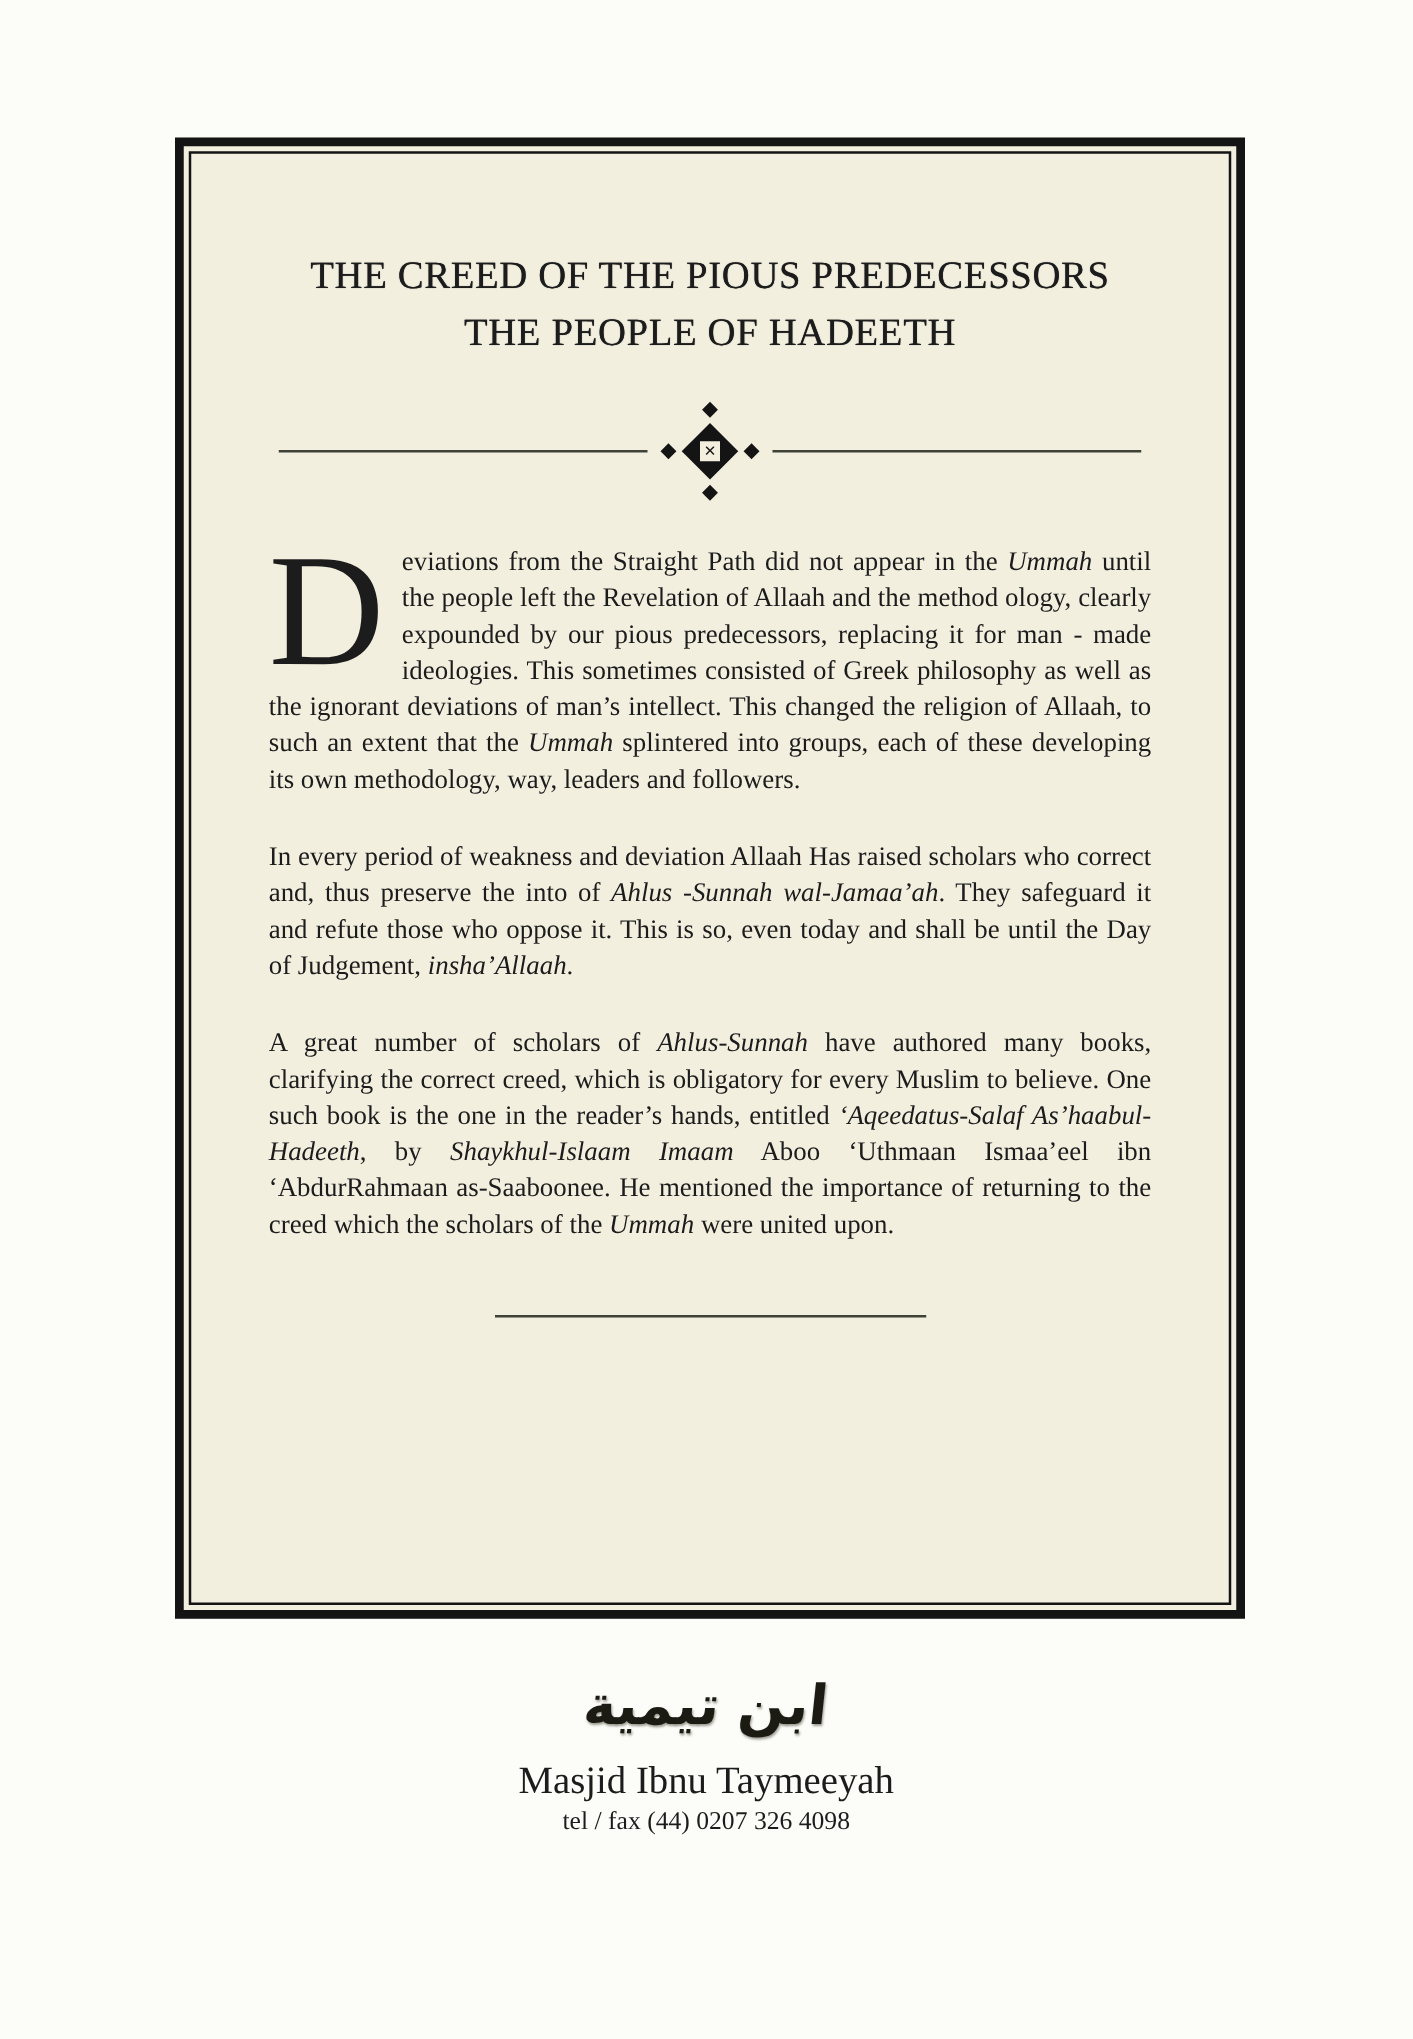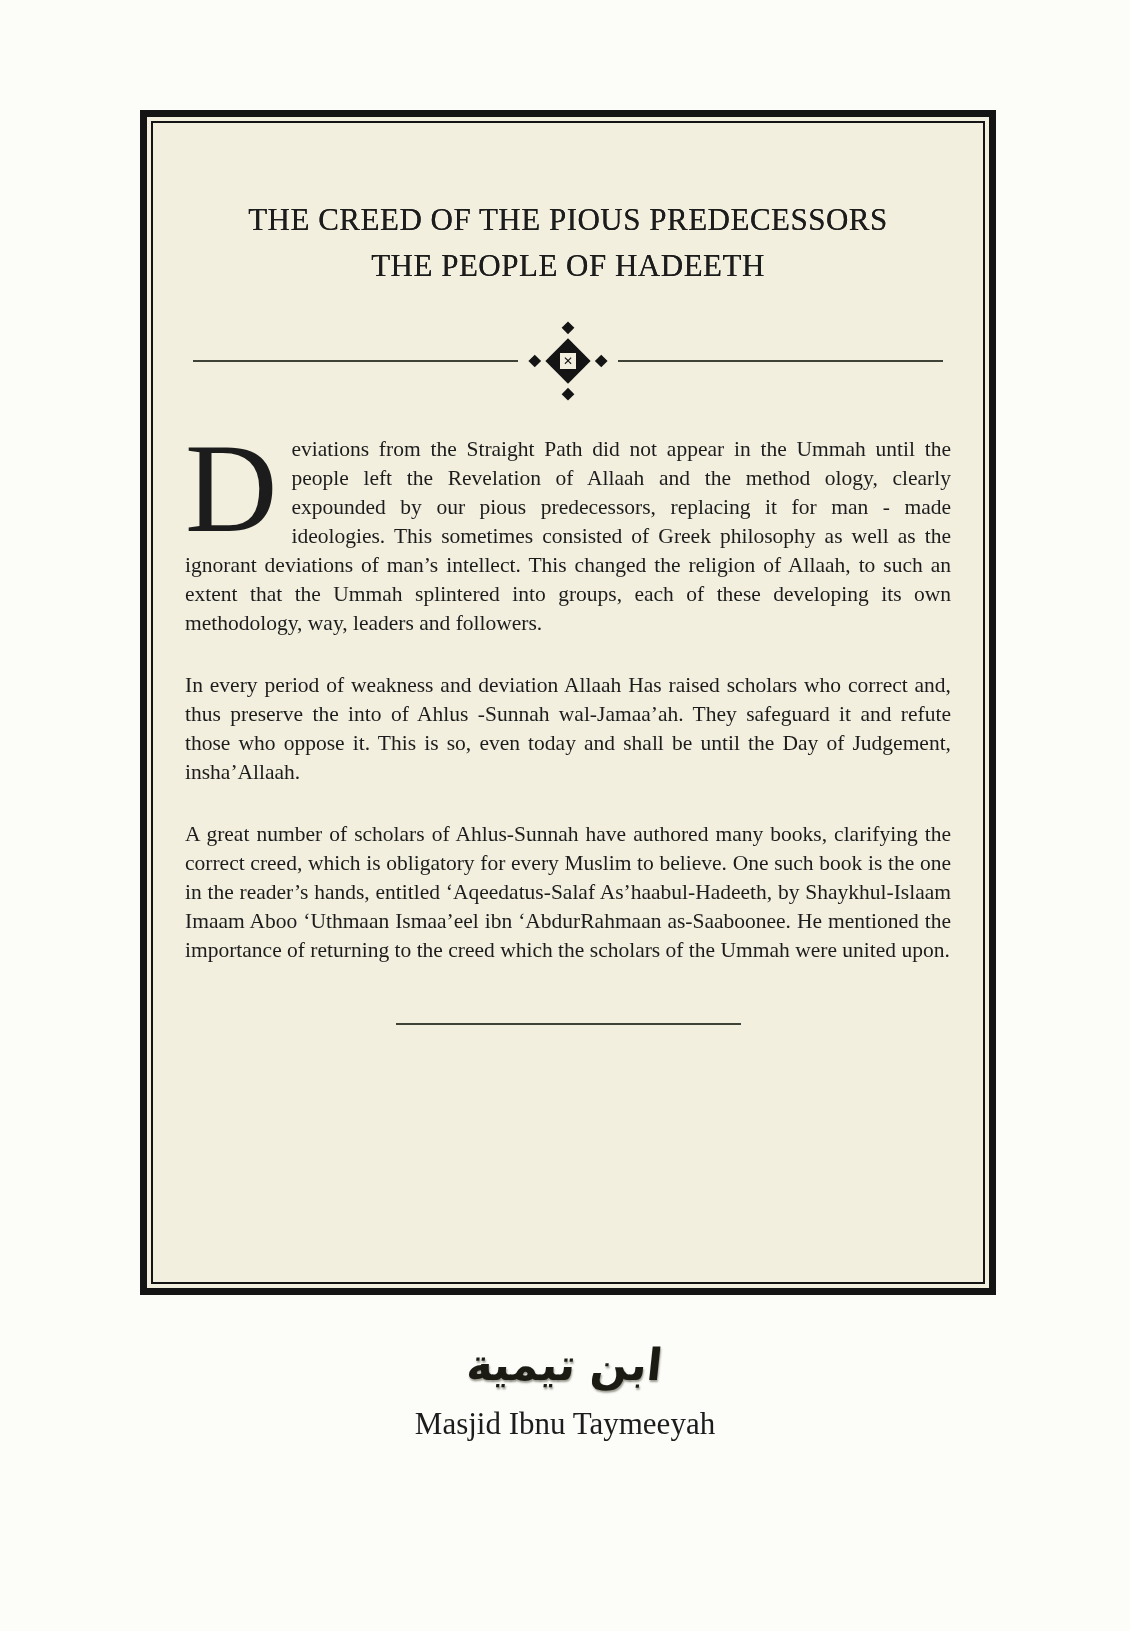--- a/index.html
+++ b/index.html
@@ -11,21 +11,21 @@
   }
   *{margin:0;padding:0;box-sizing:border-box;}
   html,body{background:#fff;}
   body{font-family:"Liberation Serif", serif; color:var(--text);}
   .cover{position:relative;width:1130px;height:1631px;background:var(--page_bg);overflow:hidden;}
 
   
   .frame{position:absolute;left:140px;top:110px;width:856px;height:1185px;
          background:var(--panel_bg);border:7px solid var(--border);}
   .frame-inner{position:absolute;inset:4px;border:2px solid var(--border);overflow:hidden;}
-  .content{padding:74px 32px 0;}
+  .content{padding:74px 62px 0;}
 
   
   .title{ text-align:center; font-size:31px; line-height:46px; letter-spacing:.5px;
           text-shadow:0 0 .6px var(--text); }
 
   
   .orn-row{display:flex;align-items:center;justify-content:center;gap:24px;margin:42px 8px 0;}
   .orn-line{flex:1;height:2px;background:var(--rule);}
   .ornament{position:relative;width:32px;height:32px;background:var(--border);
             transform:rotate(45deg);display:flex;align-items:center;justify-content:center;
@@ -34,21 +34,21 @@
            box-shadow:0 0 0 2px var(--panel_bg);}
   .tip-a{top:-12px;left:-12px;} .tip-b{top:-12px;right:-12px;}
   .tip-c{bottom:-12px;left:-12px;} .tip-d{bottom:-12px;right:-12px;}
   .orn-inner{width:16px;height:16px;background:var(--panel_bg);display:flex;
              align-items:center;justify-content:center;transform:rotate(-45deg);}
   .orn-x{font-size:12px;font-weight:bold;color:var(--border);font-family:"DejaVu Sans",sans-serif;line-height:1;}
 
   
   .bodytext{margin-top:44px;}
   .bodytext p{font-size:21.5px;line-height:29px;text-align:justify;margin-bottom:33px;}
-  .it{}
+  .it{font-style:italic;}
   .dropcap{float:left;font-size:128px;line-height:94px;padding:6px 14px 0 0;}
 
   .divider{width:345px;height:2px;background:var(--rule);margin:58px auto 0;}
 
   
   .footer{position:absolute;left:0;right:0;top:1332px;text-align:center;}
   .calligraphy{font-family:"DejaVu Sans",sans-serif;font-weight:bold;font-size:44px;line-height:66px;
                direction:rtl;color:#1b1b14;transform:skewX(-6deg);display:inline-block;
                text-shadow:1px 2px 2px rgba(40,40,20,.45);}
   .masjid{font-size:31px;line-height:36px;margin-top:8px;}
@@ -94,15 +94,16 @@
 
       </div>
     </div>
   </div>
 
   <div class="footer">
     <div>
       <span class="calligraphy">ابن تيمية</span>
     </div>
     <div class="masjid">Masjid Ibnu Taymeeyah</div>
+    <div class="telfax">tel / fax  (44) 0207 326 4098</div>
   </div>
 
 </div>
 
 </body></html>

